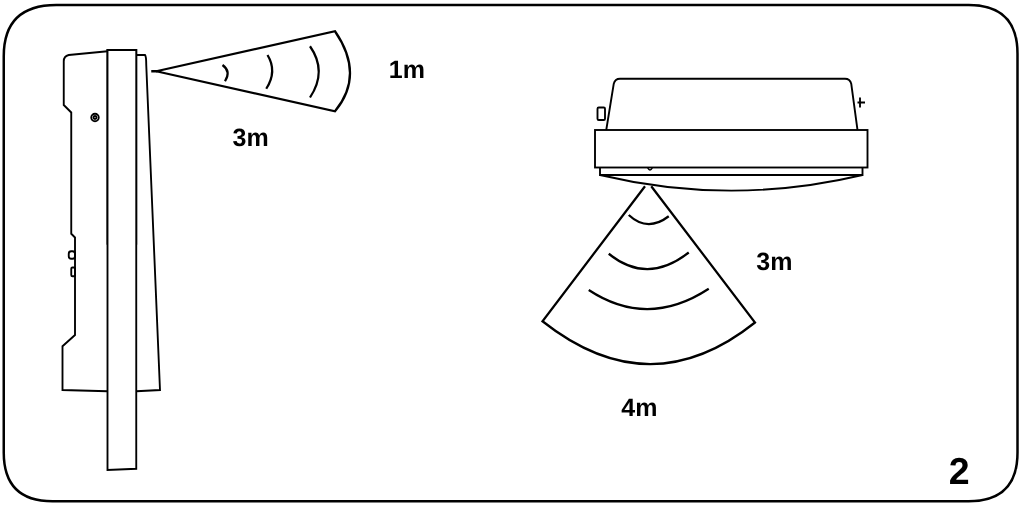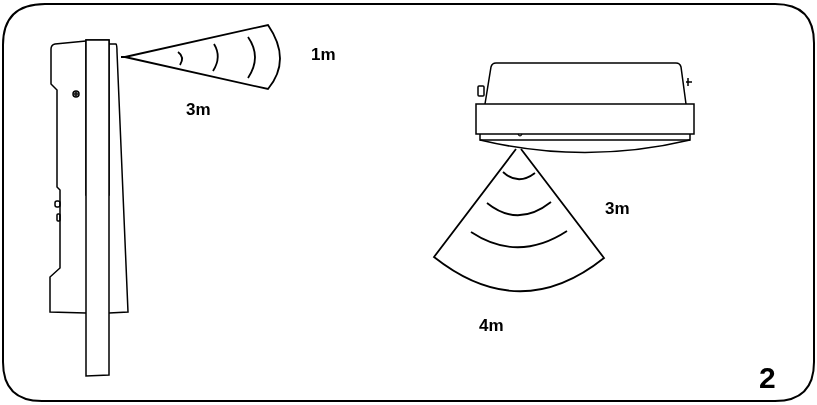--- a/index.html
+++ b/index.html
@@ -1,18 +1,18 @@
 <!DOCTYPE html>
 <html><head>
 <meta charset="utf-8">
 <style>
   html, body { margin: 0; padding: 0; background: #ffffff; }
   body { width: 817px; height: 405px; position: relative; overflow: hidden; font-family: "Liberation Sans", sans-serif; }
   svg { position: absolute; left: 0; top: 0; }
-  .lbl { position: absolute; font-weight: bold; font-size: 17px; color: #000; }
+  .lbl { position: absolute; font-weight: bold; font-size: 20px; color: #000; }
   .fig { position: absolute; font-weight: bold; font-size: 30px; color: #000; }
 </style>
 </head>
 <body>
 
 <svg width="817" height="405" viewBox="0 0 817 405">
 
   <path d="M 45 4 L 775 4 Q 814 4 814 43 L 814 362 Q 814 401 775 401 L 42 401 Q 3 401 3 362 L 3 45 Q 3 4 45 4 Z" fill="none" stroke="#000" stroke-width="2"></path>
 
   <g fill="none" stroke="#000" stroke-width="1.5">
@@ -53,14 +53,14 @@
     <path d="M 516 149 L 434 257 Q 520 325 604 258 L 521 149"></path>
     <path d="M 503 172 Q 518 186 535 173"></path>
     <path d="M 487 203 Q 518 228 551 202"></path>
     <path d="M 471 232 Q 518 263 567 231"></path>
   </g>
 </svg>
 
 <div class="lbl" style="left:311px; top:45px;">1m</div>
 <div class="lbl" style="left:186px; top:100px;">3m</div>
 <div class="lbl" style="left:605px; top:199px;">3m</div>
-<div class="lbl" style="left:479px; top:316px;">4m</div>
+<div class="lbl" style="left:497px; top:316px;">4m</div>
 <div class="fig" style="left:759px; top:361px;">2</div>
 
 </body></html>

